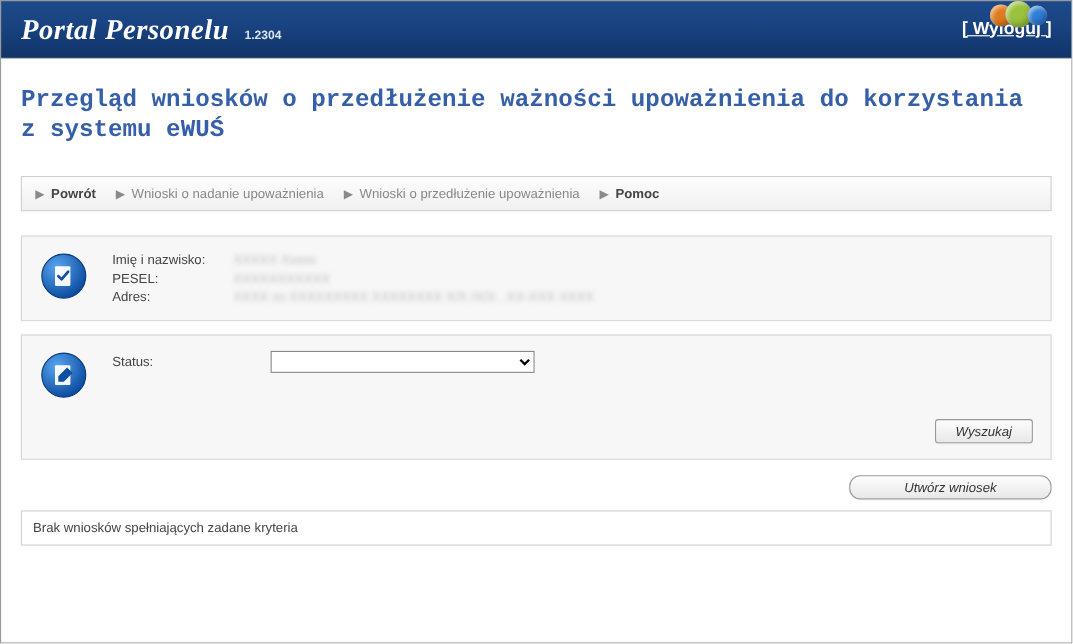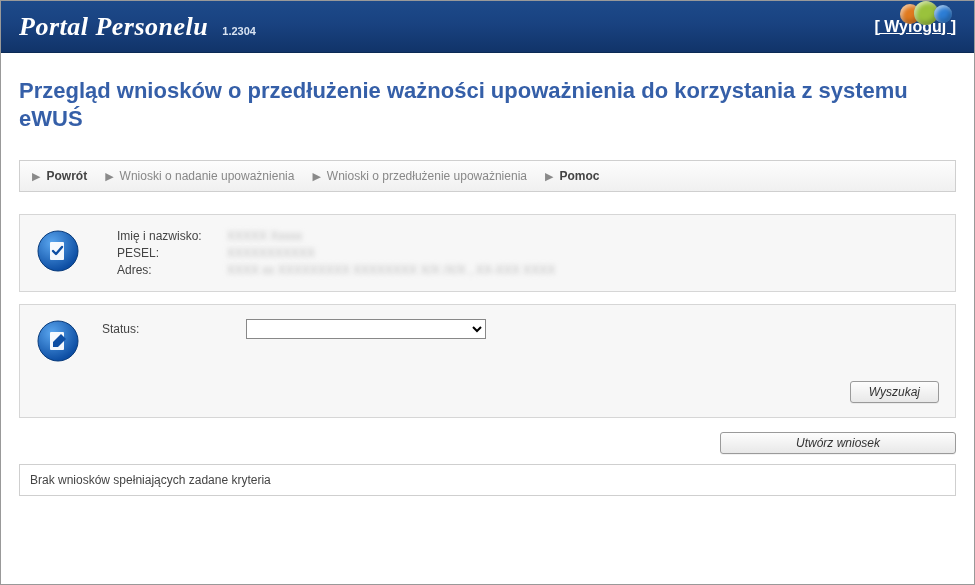--- a/index.html
+++ b/index.html
@@ -67,20 +67,21 @@
   .content {
     padding: 24px 18px 16px 18px;
   }
 
   .page-title {
     color: #355fa8;
     font-size: 22px;
     font-weight: bold;
     line-height: 1.25;
     margin-bottom: 28px;
+    font-family: Liberation Mono, monospace;
   }
 
   .nav-bar {
     border: 1px solid #cfcfcf;
     background: linear-gradient(#fdfdfd, #f0f0f0);
     padding: 8px 12px;
     display: flex;
     gap: 18px;
     align-items: center;
     font-size: 12px;
@@ -93,21 +94,21 @@
 
   .panel {
     border: 1px solid #d6d6d6;
     background: #f7f7f7;
     margin-top: 22px;
     padding: 14px 16px 14px 16px;
     position: relative;
   }
   .panel-inner {
     display: flex;
-    gap: 37px;
+    gap: 22px;
     align-items: flex-start;
   }
   .badge-icon {
     width: 44px; height:44px;
     flex: 0 0 44px;
   }
   .badge-icon svg { width:44px; height:44px; }
   .info-grid {
     display: grid;
     grid-template-columns: 110px auto;
@@ -168,21 +169,21 @@
     height: 22px;
     font-size: 12px;
     color: #333;
     cursor: pointer;
     box-shadow: 0 1px 0 rgba(0,0,0,.05);
     font-style: italic;
   }
   .btn-row-right {
     display:flex; justify-content:flex-end; margin-top: 18px;
   }
-  .btn-wide { width: 236px; }
+  .btn-wide { width: 184px; border-radius: 10px; }
 
   .create-row {
     display:flex; justify-content:flex-end;
     margin-top: 14px;
   }
 
   .results-box {
     border: 1px solid #cfcfcf;
     padding: 8px 10px;
     font-size: 12px;

